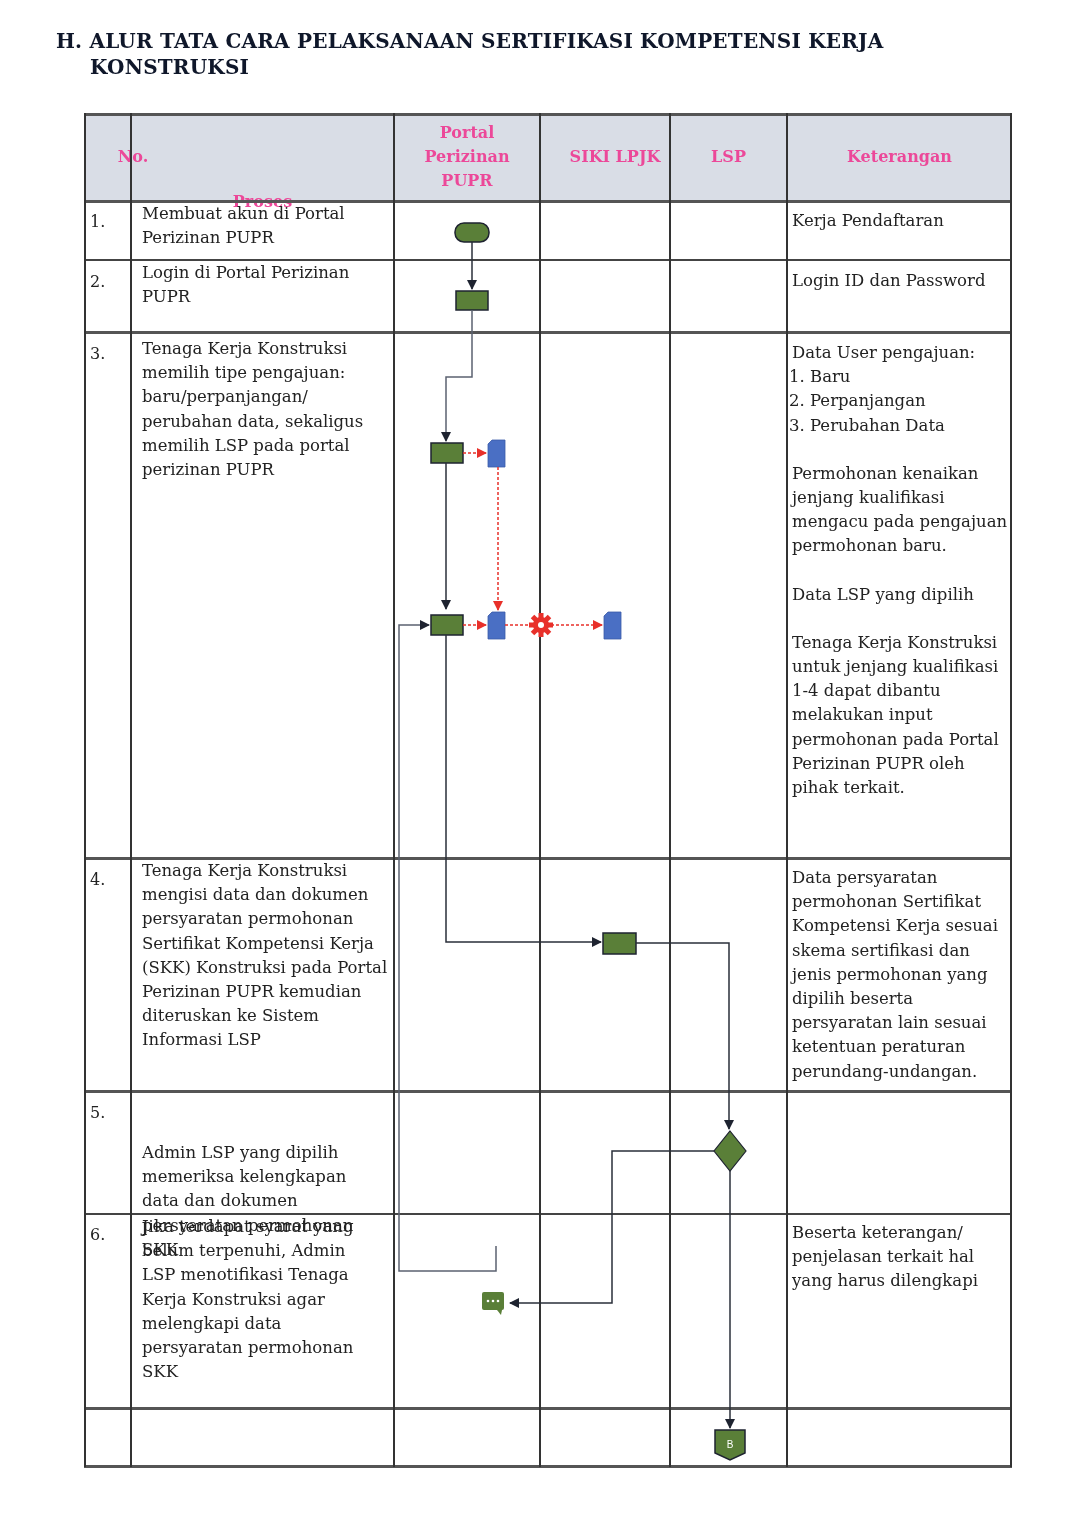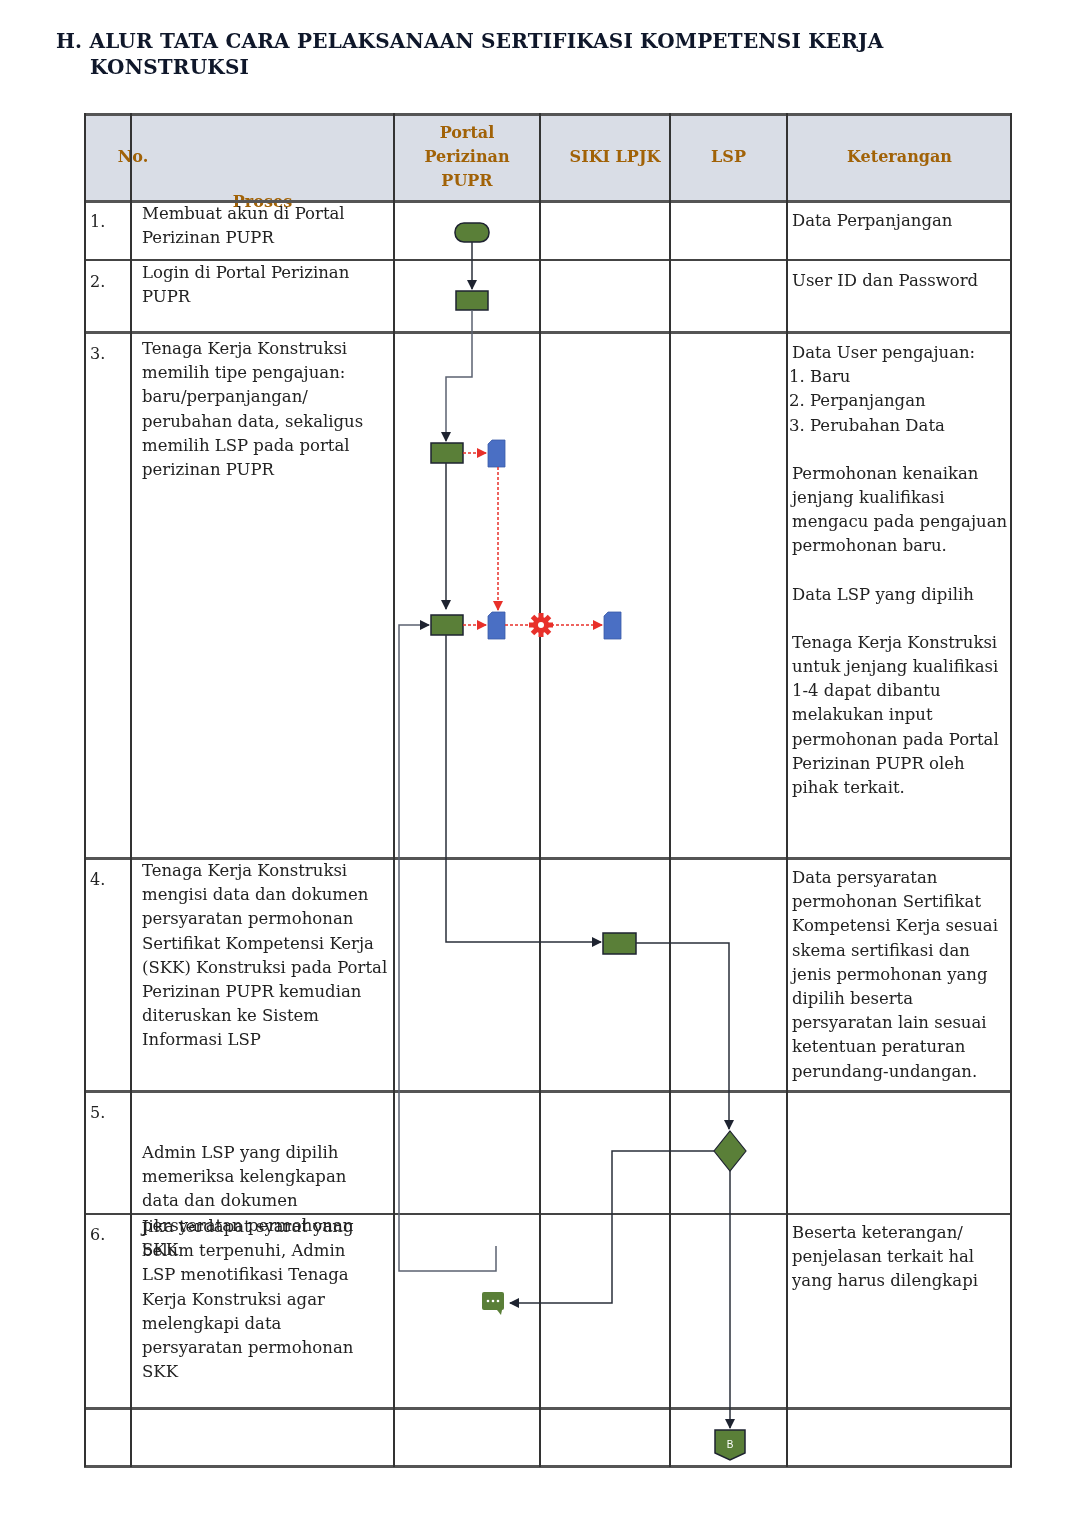--- a/index.html
+++ b/index.html
@@ -1,21 +1,21 @@
 <!DOCTYPE html>
 <html><head>
 <meta charset="utf-8">
 <style>
   html,body{margin:0;padding:0;background:#fff;}
   body{width:1072px;height:1516px;position:relative;overflow:hidden;font-family:"DejaVu Serif","Liberation Serif",serif;color:#222;}
   .title{position:absolute;left:56px;top:28px;font-family:"DejaVu Serif",serif;font-weight:bold;font-size:20px;line-height:26px;color:#0f172a;letter-spacing:0.2px;}
   .title .l2{padding-left:34px;display:block;}
   .tbl{position:absolute;left:84px;top:113px;width:928px;height:1354px;}
   .hdr{position:absolute;left:0;top:0;width:928px;height:88px;background:#d9dde6;}
-  .hcell{position:absolute;top:0;height:88px;display:flex;align-items:center;justify-content:center;text-align:center;font-weight:bold;font-size:16px;line-height:24px;color:#a16207;}
+  .hcell{position:absolute;top:0;height:88px;display:flex;align-items:center;justify-content:center;text-align:center;font-weight:bold;font-size:16px;line-height:24px;color:#ec4899;}
   .vline{position:absolute;top:0;width:2px;height:1354px;background:#333;}
   .hline{position:absolute;left:0;width:928px;height:2px;background:#444;}
   .hline.thick{height:3px;background:#555;}
   .num{position:absolute;left:6px;font-size:16px;line-height:24px;}
   .proc{position:absolute;left:58px;width:250px;font-size:16.5px;line-height:24.2px;}
   .ket{position:absolute;left:708px;width:216px;font-size:16.5px;line-height:24.2px;}
   .ket p{margin:0 0 24px 0;}
   .ket ol{margin:0;padding-left:18px;}
   svg.flow{position:absolute;left:0;top:0;}
 </style>
@@ -49,25 +49,25 @@
   <div class="vline" style="left:0"></div>
   <div class="vline" style="left:46px"></div>
   <div class="vline" style="left:309px"></div>
   <div class="vline" style="left:455px"></div>
   <div class="vline" style="left:585px"></div>
   <div class="vline" style="left:702px"></div>
   <div class="vline" style="left:926px"></div>
 
   <div class="num" style="top:97px">1.</div>
   <div class="proc" style="top:89px">Membuat akun di Portal Perizinan PUPR</div>
-  <div class="ket" style="top:96px">Data Perpanjangan</div>
+  <div class="ket" style="top:96px">Kerja Pendaftaran</div>
 
   <div class="num" style="top:157px">2.</div>
   <div class="proc" style="top:148px">Login di Portal Perizinan PUPR</div>
-  <div class="ket" style="top:156px">User ID dan Password</div>
+  <div class="ket" style="top:156px">Login ID dan Password</div>
 
   <div class="num" style="top:229px">3.</div>
   <div class="proc" style="top:224px;width:245px;">Tenaga Kerja Konstruksi memilih tipe pengajuan: baru/perpanjangan/ perubahan data, sekaligus memilih LSP pada portal perizinan PUPR</div>
   <div class="ket" style="top:228px">
     <div>Data User pengajuan:</div>
     <ol style="margin-bottom:24px;">
       <li>Baru</li>
       <li>Perpanjangan</li>
       <li>Perubahan Data</li>
     </ol>

